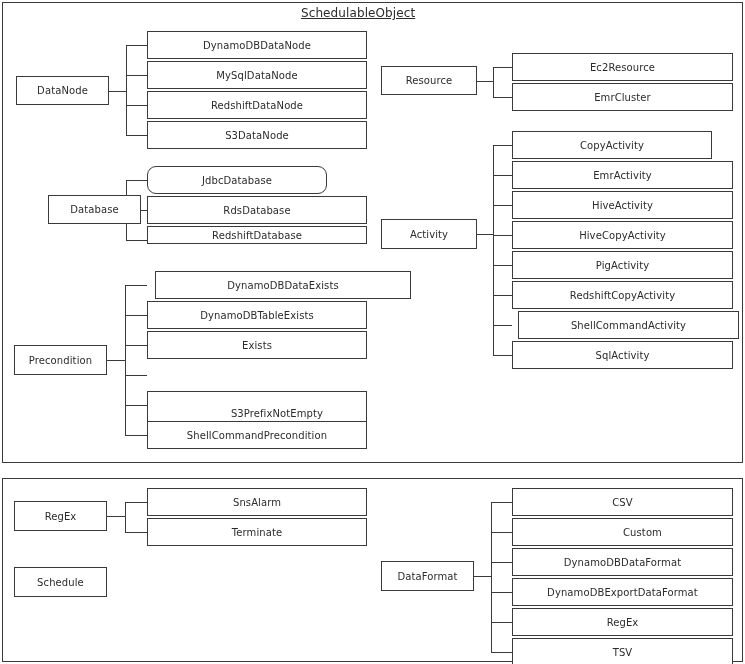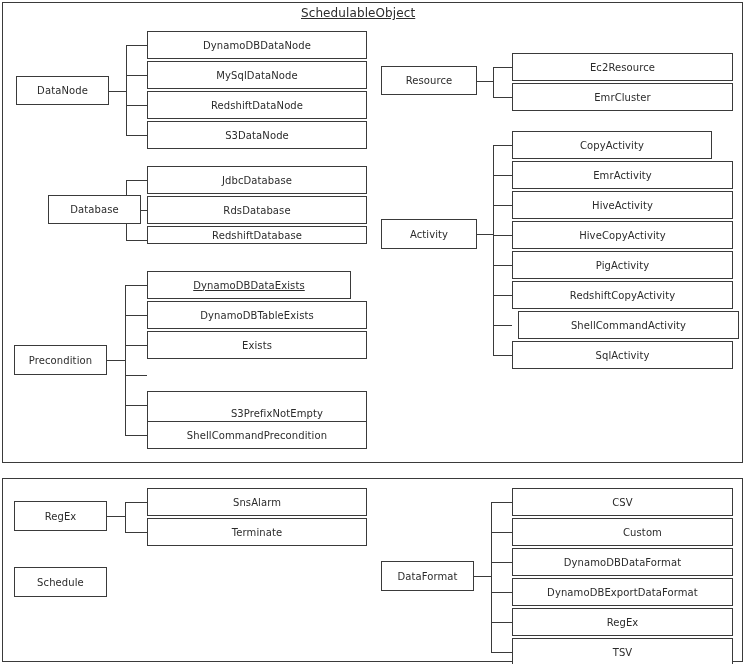--- a/index.html
+++ b/index.html
@@ -105,25 +105,25 @@
     <div class="edge h" style="left: 491px; top: 562px; width: 21px; background: rgb(58, 58, 58);"></div>
     <div class="edge h" style="left: 491px; top: 592px; width: 21px; background: rgb(58, 58, 58);"></div>
     <div class="edge h" style="left: 491px; top: 622px; width: 21px; background: rgb(58, 58, 58);"></div>
     <div class="edge h" style="left: 491px; top: 652px; width: 21px; background: rgb(58, 58, 58);"></div>
     <div class="node" style="left: 16px; top: 76px; width: 93px; height: 29px; border-color: rgb(58, 58, 58);">DataNode</div>
     <div class="node" style="left: 147px; top: 31px; width: 220px; height: 28px; border-color: rgb(58, 58, 58);">DynamoDBDataNode</div>
     <div class="node" style="left: 147px; top: 61px; width: 220px; height: 28px; border-color: rgb(58, 58, 58);">MySqlDataNode</div>
     <div class="node" style="left: 147px; top: 91px; width: 220px; height: 28px; border-color: rgb(58, 58, 58);">RedshiftDataNode</div>
     <div class="node" style="left: 147px; top: 121px; width: 220px; height: 28px; border-color: rgb(58, 58, 58);">S3DataNode</div>
     <div class="node" style="left: 16px; top: 195px; width: 93px; height: 29px; border-color: rgb(58, 58, 58); margin-left: 32px;">Database</div>
-    <div class="node" style="left: 147px; top: 166px; width: 220px; height: 28px; border-color: rgb(58, 58, 58);">JdbcDatabase</div>
+    <div class="node" style="left: 147px; top: 166px; width: 180px; height: 28px; border-color: rgb(58, 58, 58); border-radius: 9px;">JdbcDatabase</div>
     <div class="node" style="left: 147px; top: 196px; width: 220px; height: 28px; border-color: rgb(58, 58, 58);">RdsDatabase</div>
     <div class="node" style="left: 147px; top: 226px; width: 220px; height: 18px; border-color: rgb(58, 58, 58);">RedshiftDatabase</div>
     <div class="node" style="left: 14px; top: 345px; width: 93px; height: 30px; border-color: rgb(58, 58, 58);">Precondition</div>
-    <div class="node" style="left: 147px; top: 271px; width: 204px; height: 28px; border-color: rgb(58, 58, 58); text-decoration: underline;">DynamoDBDataExists</div>
+    <div class="node" style="left: 155px; top: 271px; width: 256px; height: 28px; border-color: rgb(58, 58, 58);">DynamoDBDataExists</div>
     <div class="node" style="left: 147px; top: 301px; width: 220px; height: 28px; border-color: rgb(58, 58, 58);">DynamoDBTableExists</div>
     <div class="node" style="left: 147px; top: 331px; width: 220px; height: 28px; border-color: rgb(58, 58, 58);">Exists</div>
     <div class="node" style="left: 147px; top: 391px; width: 220px; height: 44px; border-color: rgb(58, 58, 58); padding-left: 40px;">S3PrefixNotEmpty</div>
     <div class="node" style="left: 147px; top: 421px; width: 220px; height: 28px; border-color: rgb(58, 58, 58);">ShellCommandPrecondition</div>
     <div class="node" style="left: 381px; top: 66px; width: 96px; height: 29px; border-color: rgb(58, 58, 58);">Resource</div>
     <div class="node" style="left: 512px; top: 53px; width: 221px; height: 28px; border-color: rgb(58, 58, 58);">Ec2Resource</div>
     <div class="node" style="left: 512px; top: 83px; width: 221px; height: 28px; border-color: rgb(58, 58, 58);">EmrCluster</div>
     <div class="node" style="left: 381px; top: 219px; width: 96px; height: 30px; border-color: rgb(58, 58, 58);">Activity</div>
     <div class="node" style="left: 512px; top: 131px; width: 200px; height: 28px; border-color: rgb(58, 58, 58);">CopyActivity</div>
     <div class="node" style="left: 512px; top: 161px; width: 221px; height: 28px; border-color: rgb(58, 58, 58);">EmrActivity</div>

